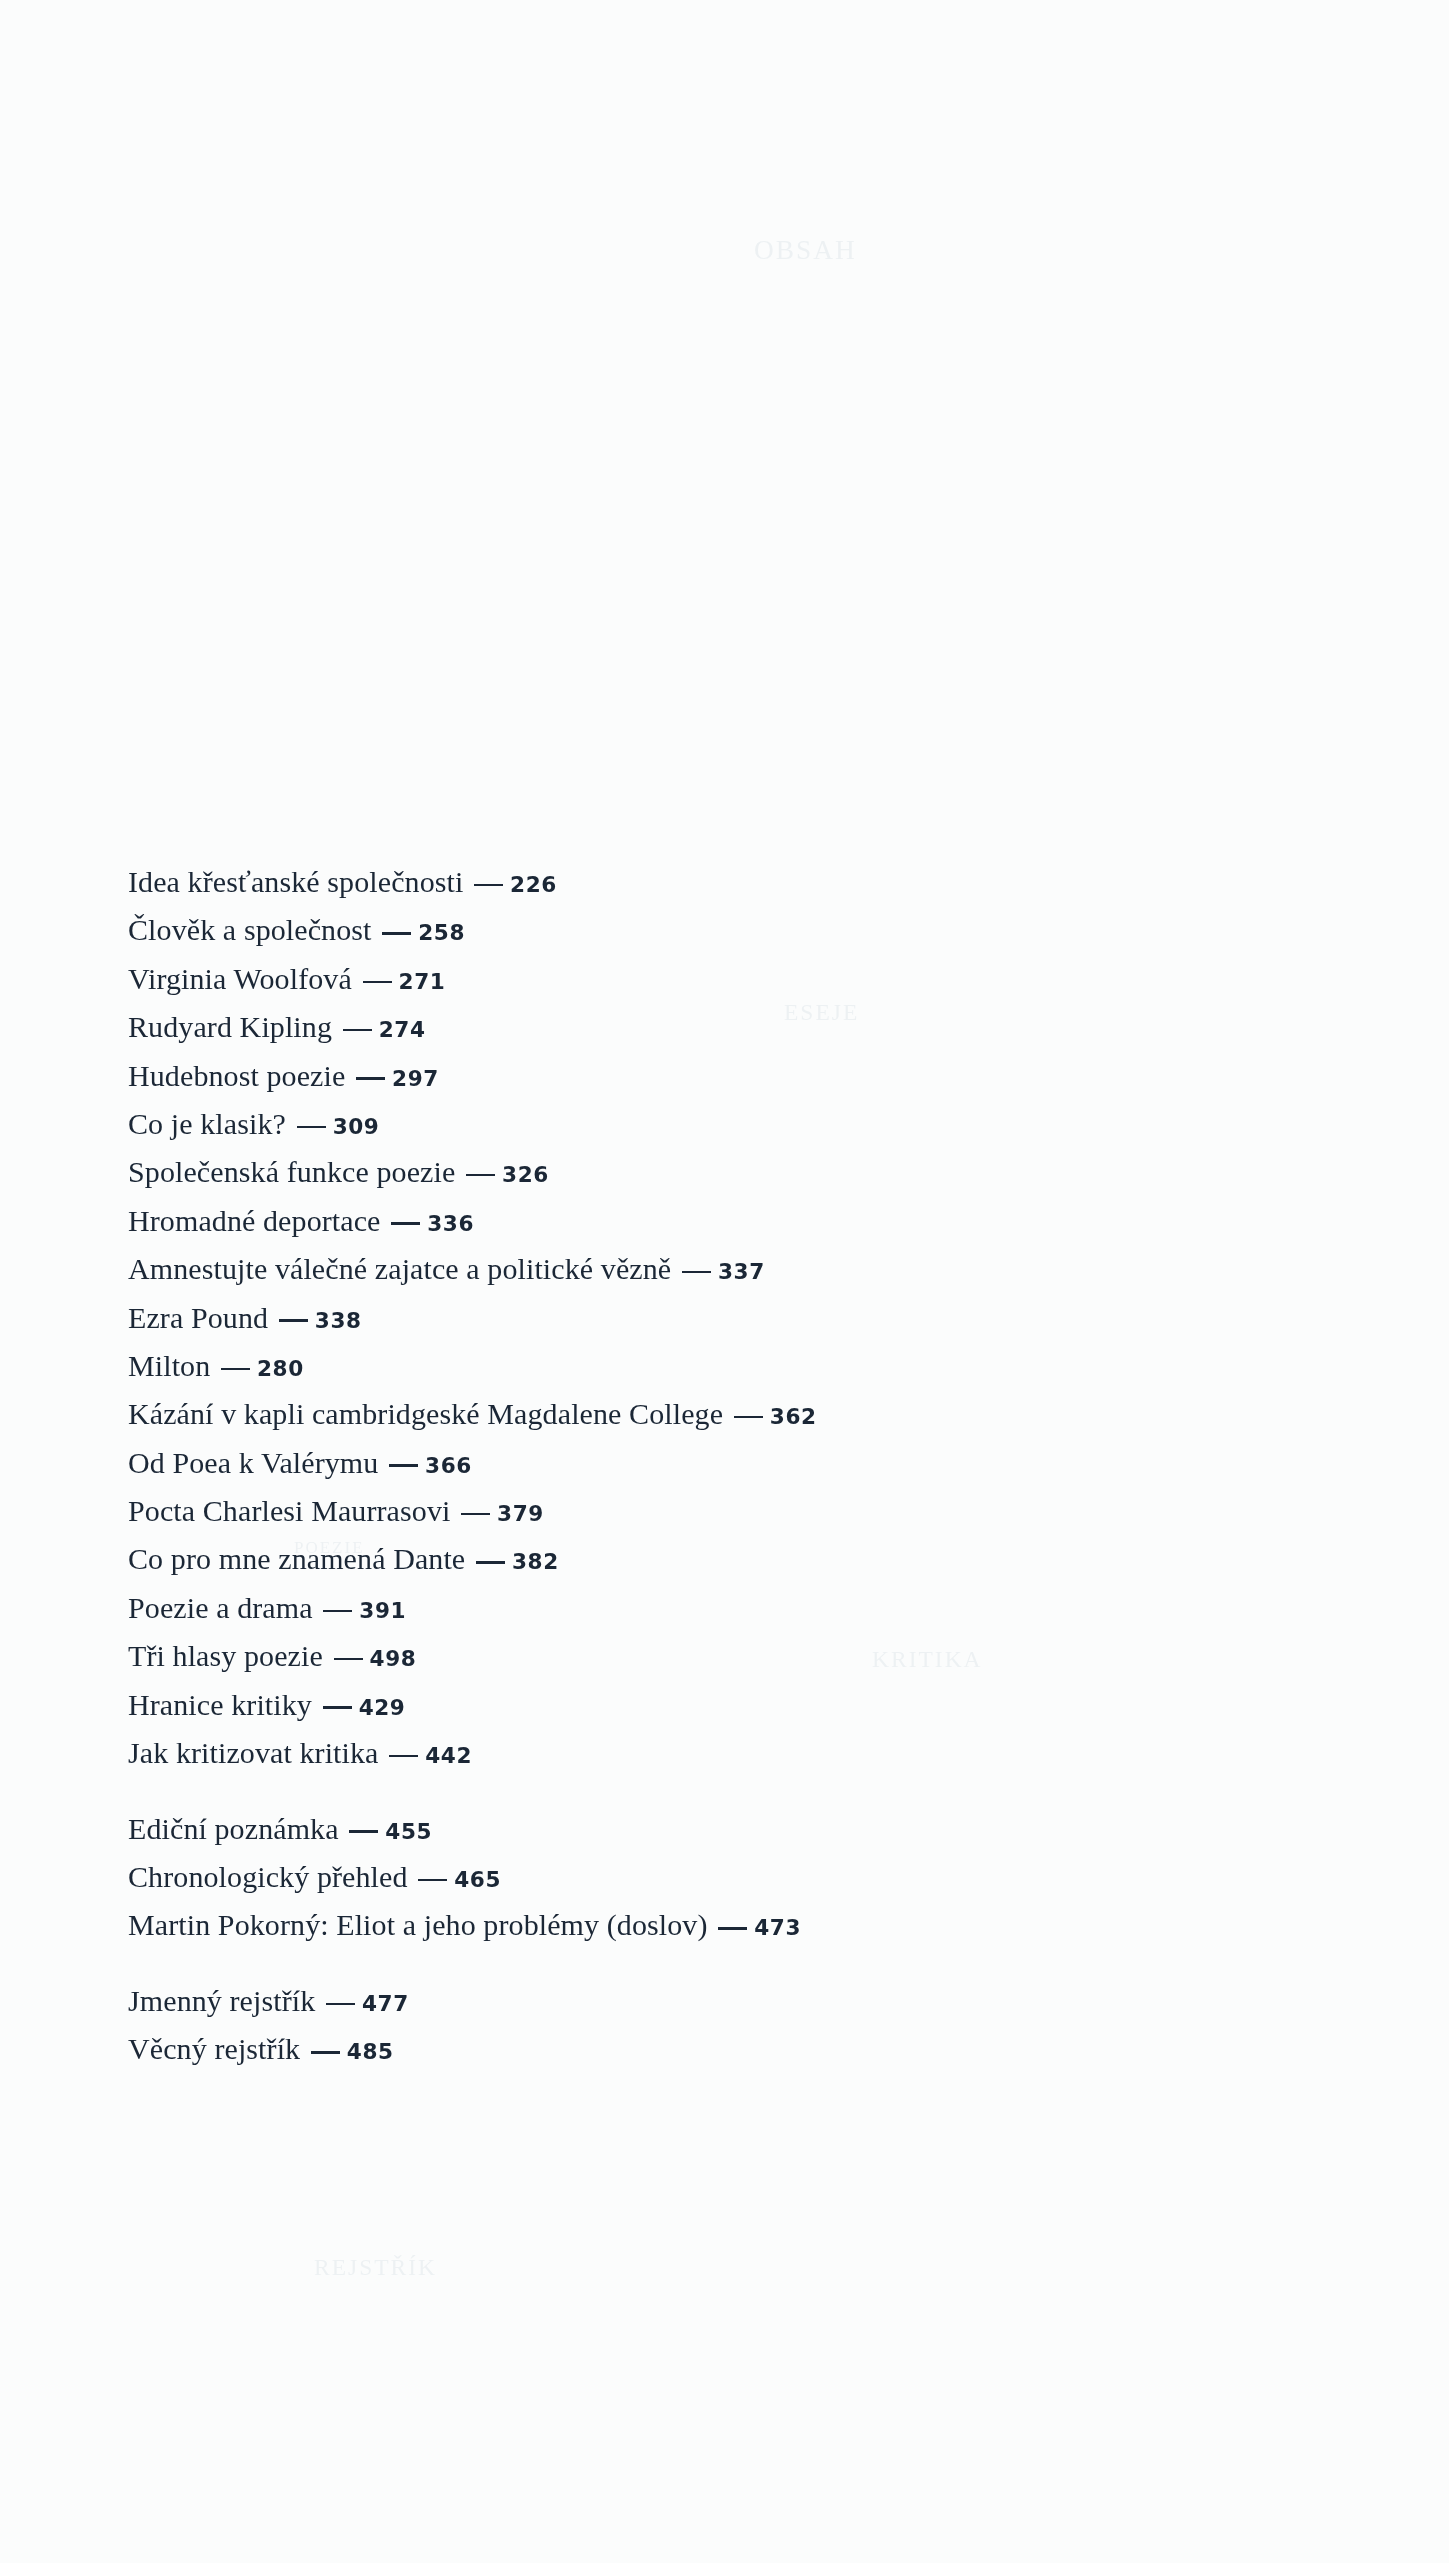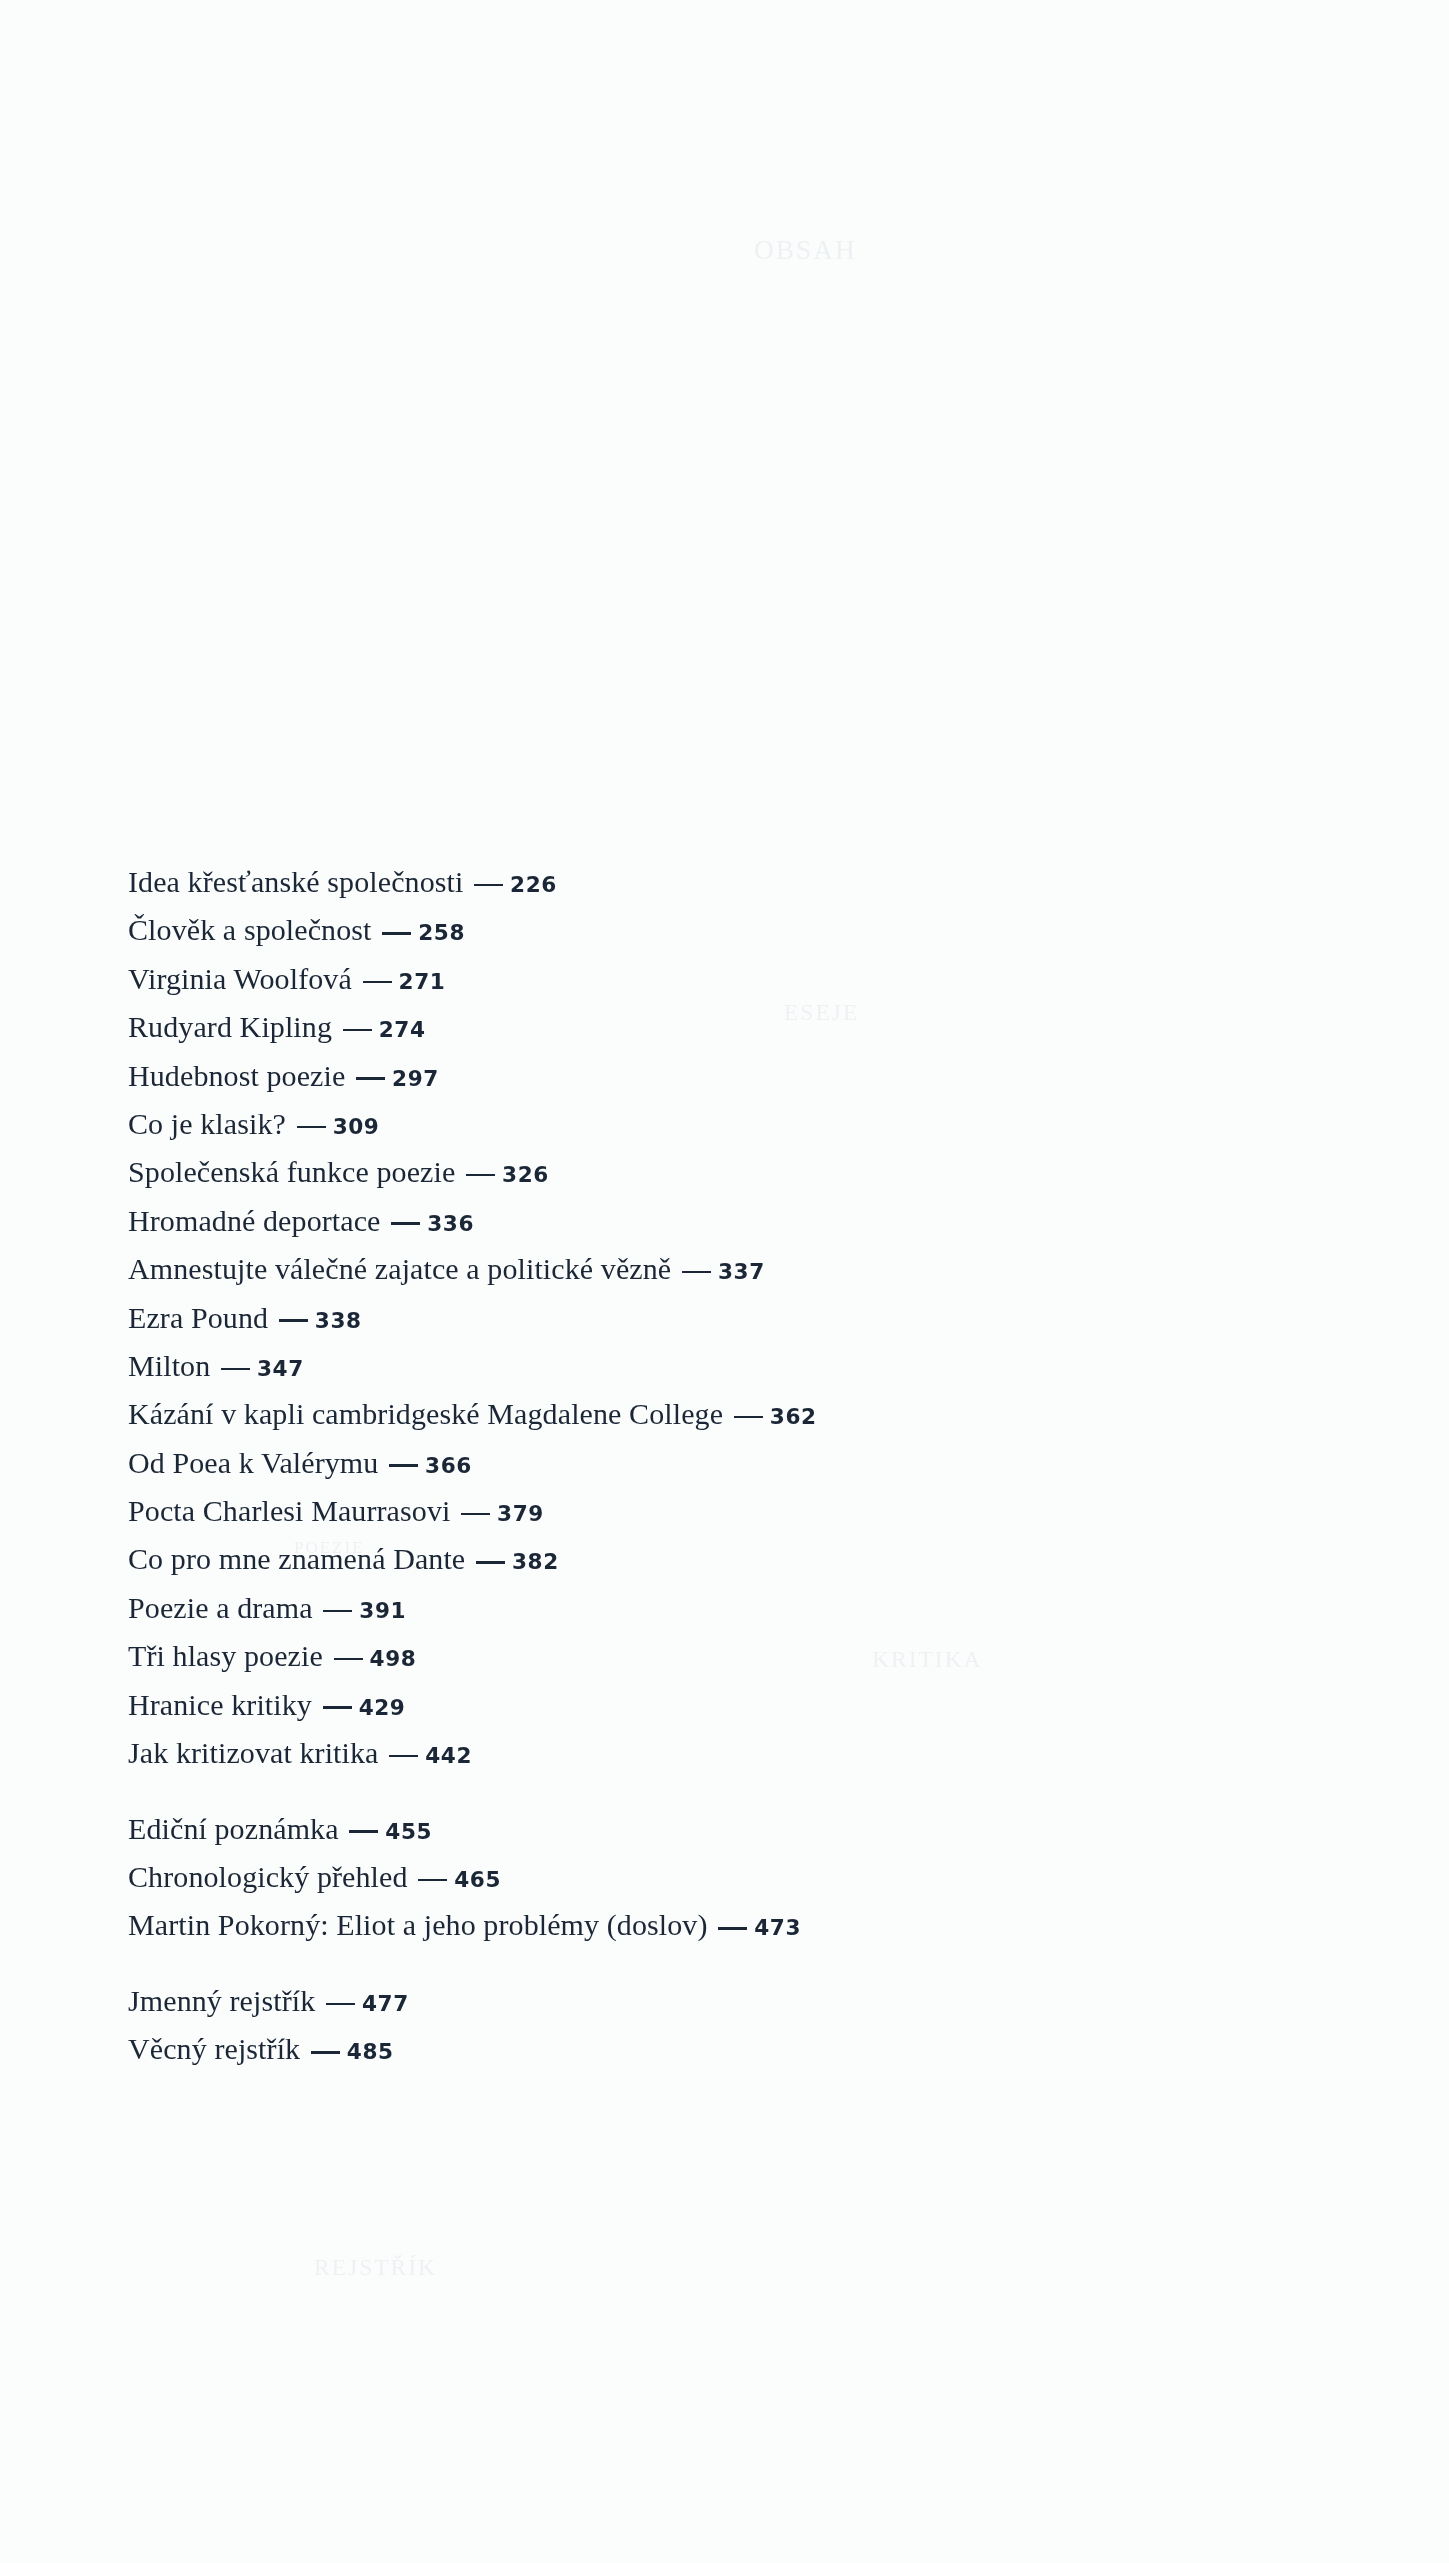--- a/index.html
+++ b/index.html
@@ -147,21 +147,21 @@
           <span class="entry-page">337</span>
         </div>
         <div class="toc-entry">
           <span class="entry-title">Ezra Pound</span>
           <span class="entry-rule"></span>
           <span class="entry-page">338</span>
         </div>
         <div class="toc-entry">
           <span class="entry-title">Milton</span>
           <span class="entry-rule"></span>
-          <span class="entry-page">347</span>
+          <span class="entry-page">280</span>
         </div>
         <div class="toc-entry">
           <span class="entry-title">Kázání v kapli cambridgeské Magdalene College</span>
           <span class="entry-rule"></span>
           <span class="entry-page">362</span>
         </div>
         <div class="toc-entry">
           <span class="entry-title">Od Poea k Valérymu</span>
           <span class="entry-rule"></span>
           <span class="entry-page">366</span>

